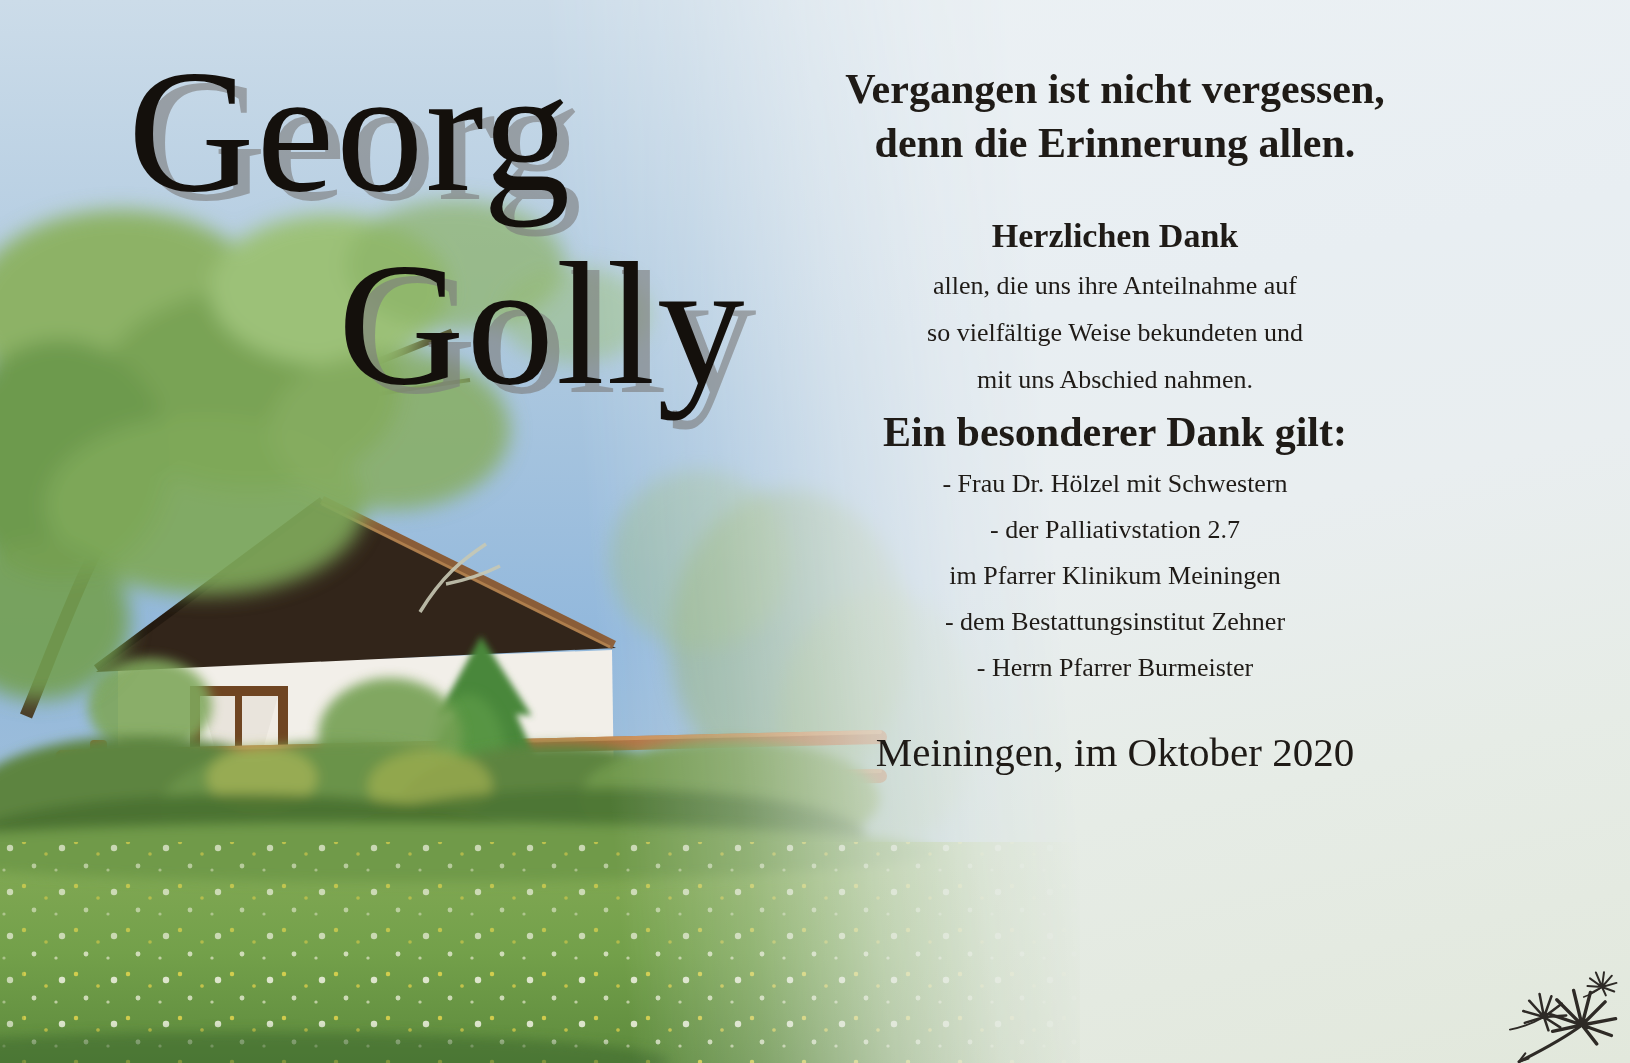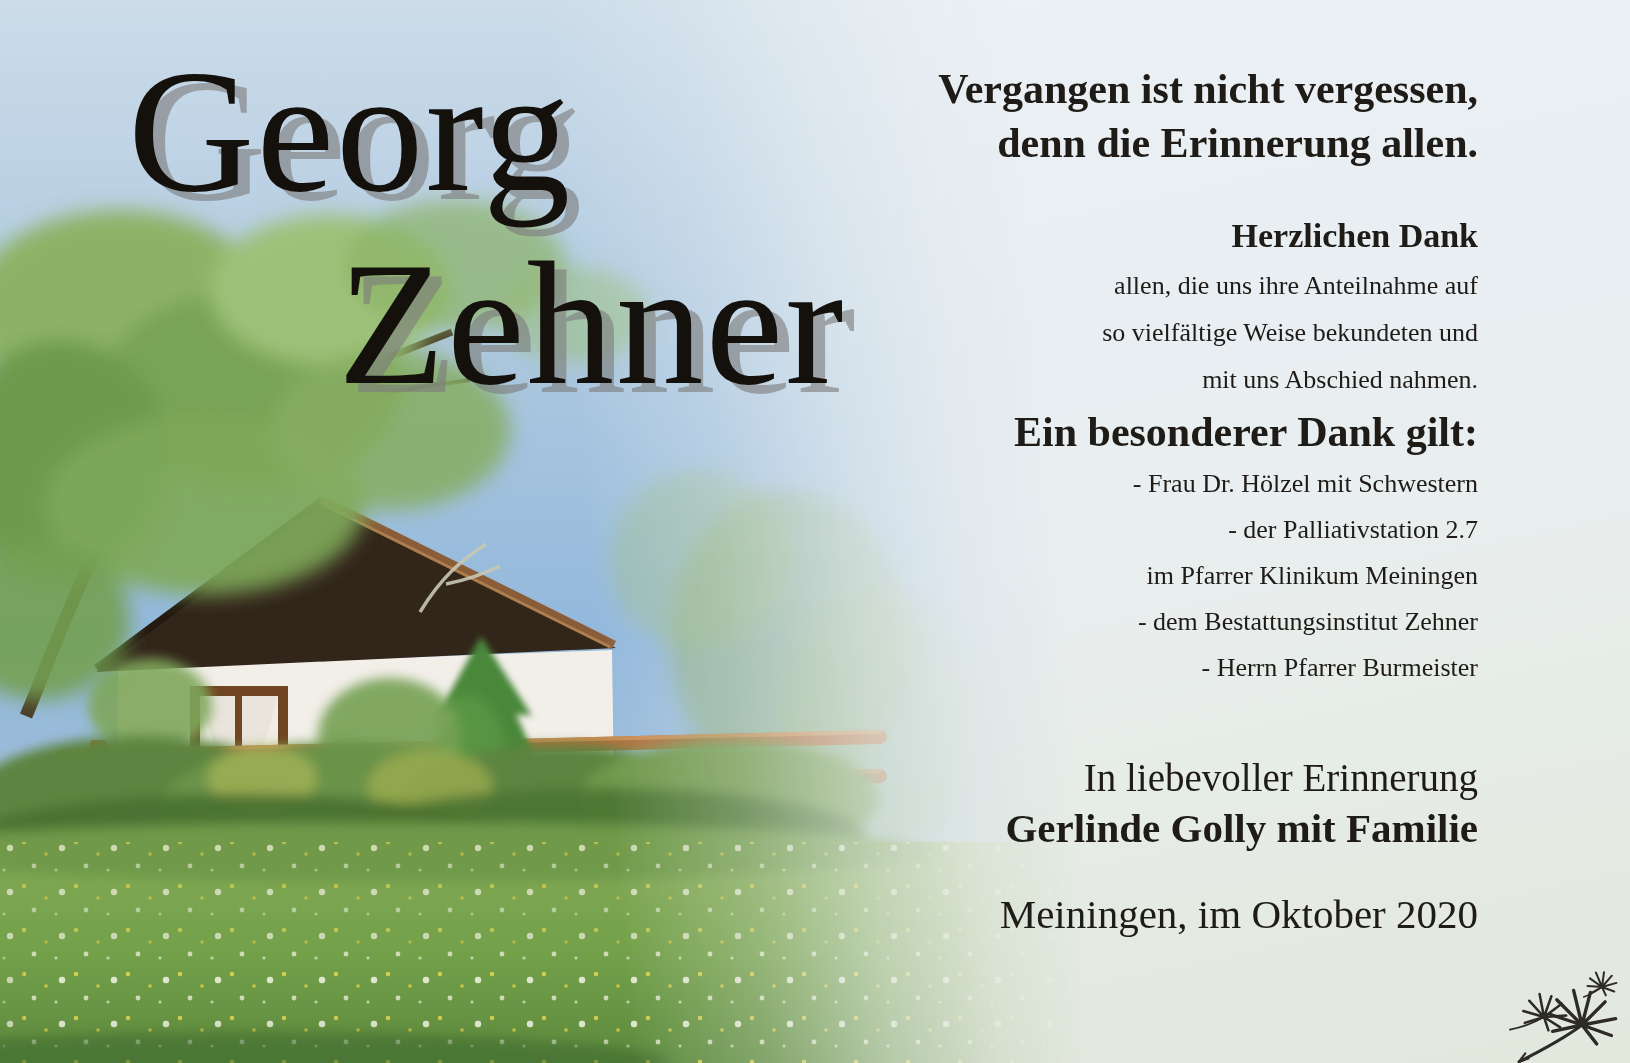--- a/index.html
+++ b/index.html
@@ -25,21 +25,21 @@
     text-shadow:12px 9px 0 rgba(125,125,125,0.62);
     white-space:nowrap;
   }
   .name-first{left:128px;top:44px;}
   .name-last{left:338px;top:237px;}
   
   .col{
     position:absolute;left:752px;top:0;width:726px;
     text-align:center;
   }
-  .col div{white-space:nowrap;text-align:right;}
+  .col div{white-space:nowrap;}
   .quote{margin-top:62px;font-size:42px;font-weight:bold;line-height:54px;}
   .thanks{margin-top:40px;}
   .thanks .head{font-size:34px;font-weight:bold;line-height:52px;}
   .body-line{font-size:26px;line-height:47px;}
   .special{}
   .special .head{font-size:42px;font-weight:bold;line-height:58px;}
   .special .body-line{line-height:46px;}
   .closing{margin-top:62px;}
   .closing .line1{font-size:39px;line-height:50px;}
   .closing .line2{font-size:41px;font-weight:bold;line-height:50px;}
@@ -172,21 +172,21 @@
         <ellipse cx="400" cy="852" rx="540" ry="30" fill="#6f9a4a" filter="url(#b6)"></ellipse>
         <rect x="0" y="842" width="1080" height="221" fill="url(#flowers)" opacity="0.8"></rect>
         <rect x="24" y="944" width="1056" height="119" fill="url(#flowers)" opacity="0.6"></rect>
         <ellipse cx="250" cy="1062" rx="420" ry="30" fill="#3e682d" opacity="0.55" filter="url(#b6)"></ellipse>
       </g>
     </g>
   </svg>
 
   <div>
     <div class="name-line name-first">Georg</div>
-    <div class="name-line name-last">Zehner</div>
+    <div class="name-line name-last">Golly</div>
   </div>
 
   <div class="col">
     <div class="quote">
       <div>Vergangen ist nicht vergessen,</div>
       <div>denn die Erinnerung allen.</div>
     </div>
 
     <div class="thanks">
       <div class="head">Herzlichen Dank</div>
@@ -197,24 +197,20 @@
 
     <div class="special">
       <div class="head">Ein besonderer Dank gilt:</div>
       <div class="body-line">- Frau Dr. Hölzel mit Schwestern</div>
       <div class="body-line">- der Palliativstation 2.7</div>
       <div class="body-line">im Pfarrer Klinikum Meiningen</div>
       <div class="body-line">- dem Bestattungsinstitut Zehner</div>
       <div class="body-line">- Herrn Pfarrer Burmeister</div>
     </div>
 
-    <div class="closing">
-      <div class="line1">In liebevoller Erinnerung</div>
-      <div class="line2">Gerlinde Golly mit Familie</div>
-    </div>
 
     <div class="dateline">Meiningen, im Oktober 2020</div>
   </div>
 
   <svg class="dandelions" width="152" height="138" viewBox="0 0 152 138" aria-hidden="true">
     <g stroke="#2e2a26" fill="none" stroke-linecap="round">
 
       <g transform="translate(124,62) scale(0.5) rotate(-12)">
         <path d="M0 0 L-28 -8 M0 0 L-20 -22 M0 0 L-6 -31 M0 0 L10 -28 M0 0 L24 -18 M0 0 L30 -2 M0 0 L22 14 M0 0 L-26 8 M0 0 L4 18" stroke-width="4"></path>
         <path d="M0 0 C -12 6, -26 10, -40 12" stroke-width="3"></path>

